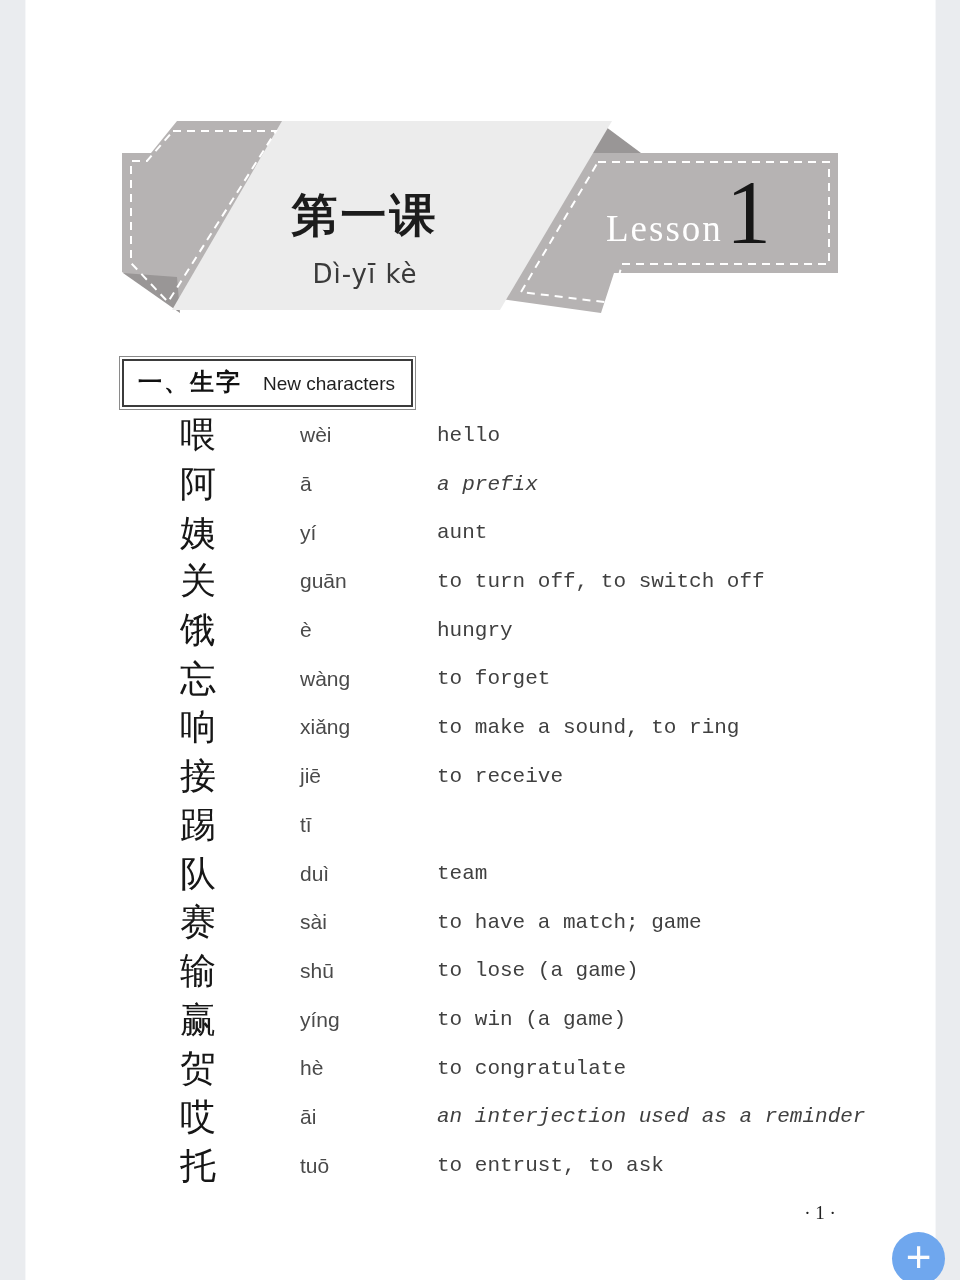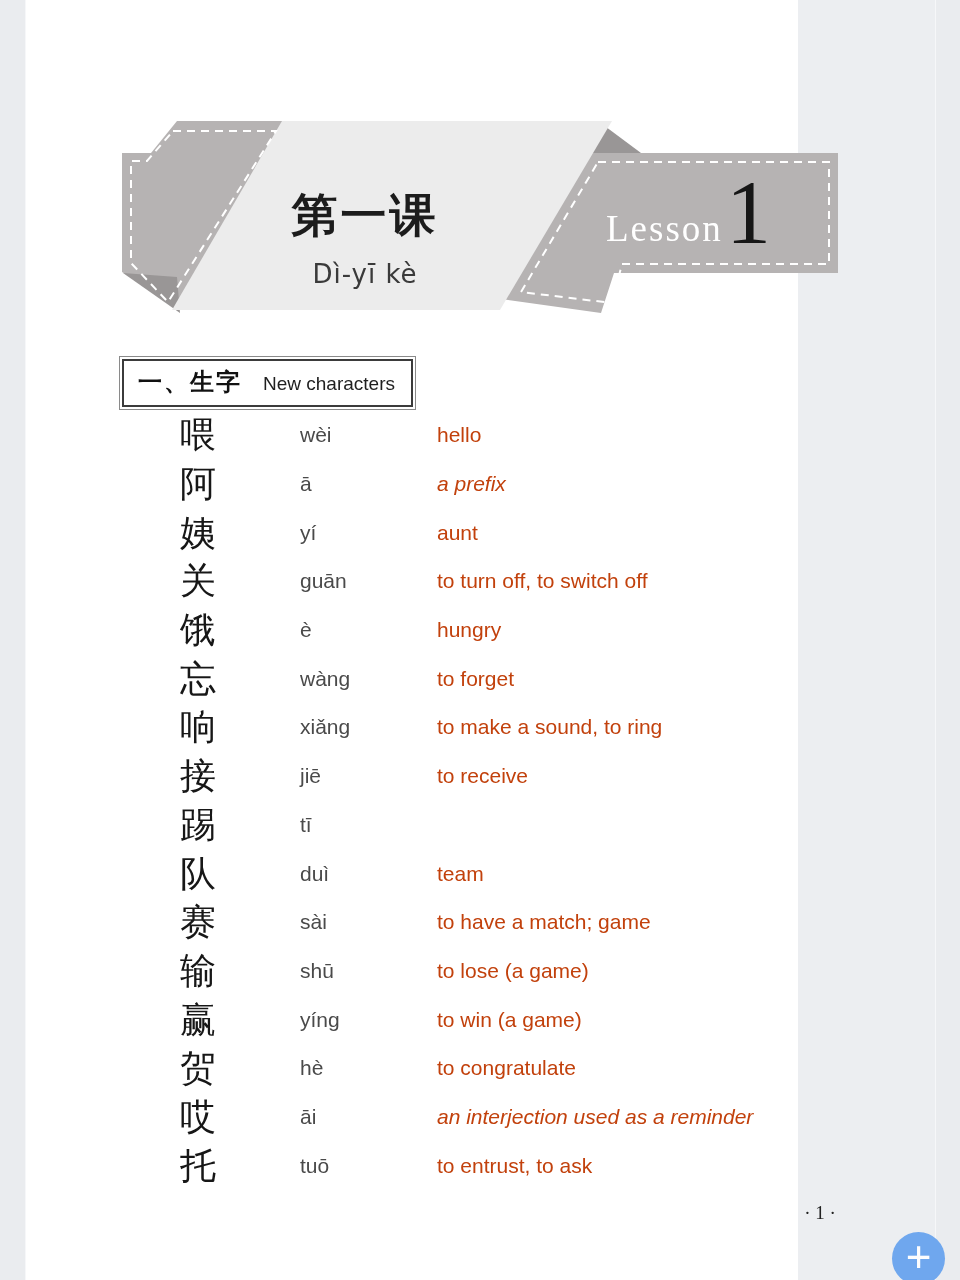--- a/index.html
+++ b/index.html
@@ -15,21 +15,21 @@
 
   .edge-strip {
     position: absolute; top: 0; height: 1280px;
     background: #eaecef;
   }
   .edge-strip.left  { left: 0;   width: 25px; border-right: 1px solid #f6f7f9; }
   .edge-strip.right { left: 935px; width: 25px; border-left: 1px solid #f6f7f9; }
 
   .page {
     position: absolute; left: 26px; top: 0;
-    width: 772px; height: 1280px;
+    width: 909px; height: 1280px;
     background: #ffffff;
   }
 
   
   .banner-svg { position: absolute; left: 0; top: 0; width: 909px; height: 340px; }
 
   .banner-title {
     position: absolute; left: 234px; top: 190px; width: 210px;
     text-align: center; pointer-events: none;
   }
@@ -85,22 +85,22 @@
     font-family: "DejaVu Serif", serif;
     font-size: 36px; color: #171717; line-height: 1;
   }
   .vocab-pinyin {
     width: 137px; flex: 0 0 137px;
     font-family: "Liberation Sans", sans-serif;
     font-size: 21px; color: #4a4a4a;
   }
   .vocab-meaning {
     flex: 1 1 auto;
-    font-family: Liberation Sans, sans-serif;
-    font-size: 21px; color: #c2410c;
+    font-family: Liberation Mono, monospace;
+    font-size: 21px; color: #404040;
   }
   .vocab-meaning.italic { font-style: italic; }
 
   
   .page-number {
     position: absolute; left: 744px; top: 1202px; width: 100px;
     text-align: center;
     font-family: "Liberation Serif", serif;
     font-size: 19px; color: #222;
   }

